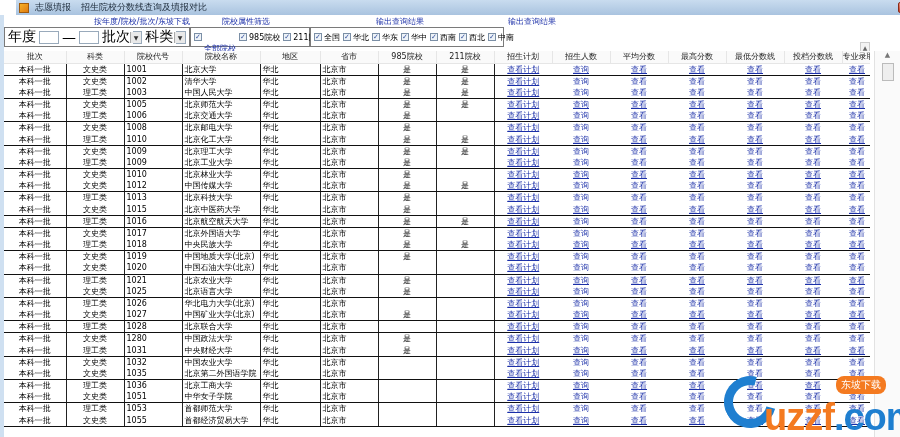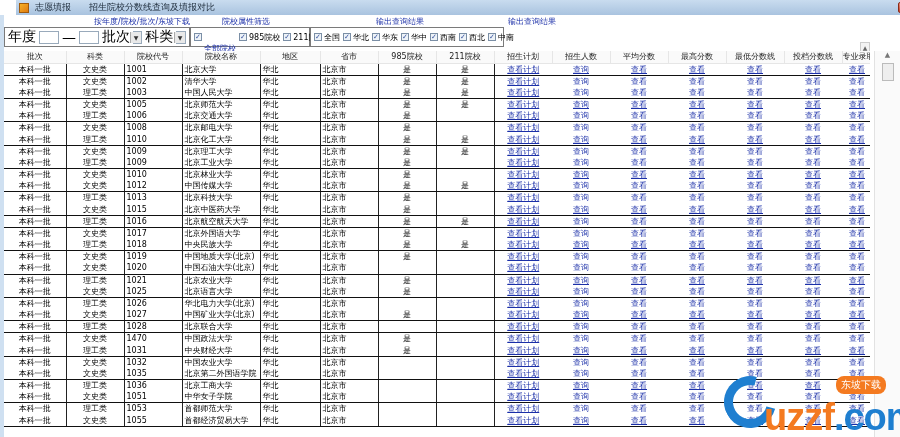--- a/index.html
+++ b/index.html
@@ -6,21 +6,21 @@
   html, body { width: 900px; height: 437px; overflow: hidden; background: #ffffff; }
   body { font-family: "DejaVu Sans", "Liberation Sans", sans-serif; font-size: 9px; color: #000; position: relative; }
 
   .titlebar {
     position: absolute; left: 16px; top: 0; width: 900px; height: 15px;
     background: linear-gradient(#c9dcef, #a9c3df);
     display: flex; align-items: center; padding-left: 3px;
   }
   .app-icon { width: 10px; height: 10px; background: linear-gradient(135deg,#f6b024,#e07b10); border: 1px solid #a05a0a; margin-right: 6px; }
   .title-text { font-size: 9px; color: #1d2b3a; white-space: nowrap; }
-  .title-sub { margin-left: 18px; }
+  .title-sub { margin-left: 10px; }
   .close-btn {
     position: absolute; right: 2px; top: 2px; width: 16px; height: 11px;
     background: linear-gradient(#e8907a, #c6442a); border: 1px solid #8b2a18; border-radius: 2px;
     color: #fff; font-size: 8px; line-height: 9px; text-align: center;
   }
 
   .left-strip { position: absolute; left: 0; top: 15px; width: 4px; height: 422px; background: #cfe0f1; }
 
   .toolbar-area { position: absolute; left: 4px; top: 15px; width: 870px; height: 36px; background: #fff; }
   .group-legend { position: absolute; top: 1px; font-size: 8px; color: #1b2fa8; white-space: nowrap; }
@@ -564,21 +564,21 @@
           <td class="link-plain">查询</td>
           <td class="link-plain">查看</td>
           <td class="link-plain">查看</td>
           <td class="link-plain">查看</td>
           <td class="link-plain">查看</td>
           <td class="link-plain">查看</td>
         </tr>
         <tr>
           <td class="c">本科一批</td>
           <td class="c">文史类</td>
-          <td class="">1470</td>
+          <td class="">1280</td>
           <td class="">中国政法大学</td>
           <td class="">华北</td>
           <td class="">北京市</td>
           <td class="c">是</td>
           <td class="c"></td>
           <td class="link">查看计划</td>
           <td class="link-plain">查询</td>
           <td class="link-plain">查看</td>
           <td class="link-plain">查看</td>
           <td class="link-plain">查看</td>

